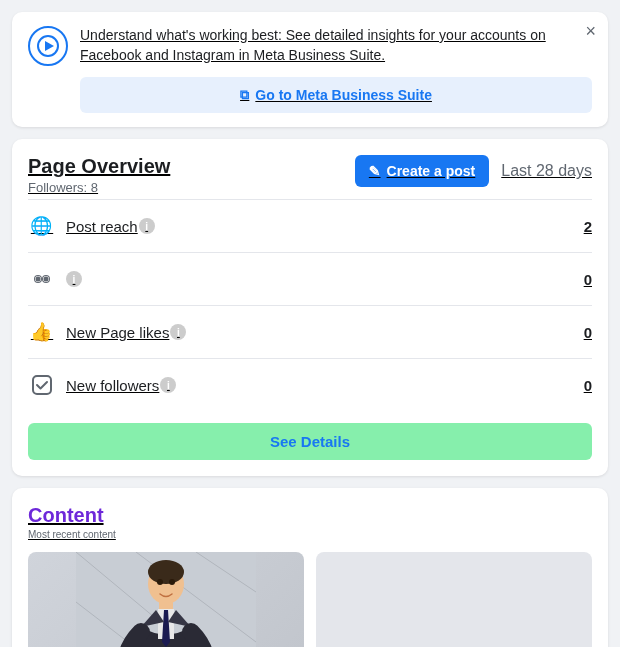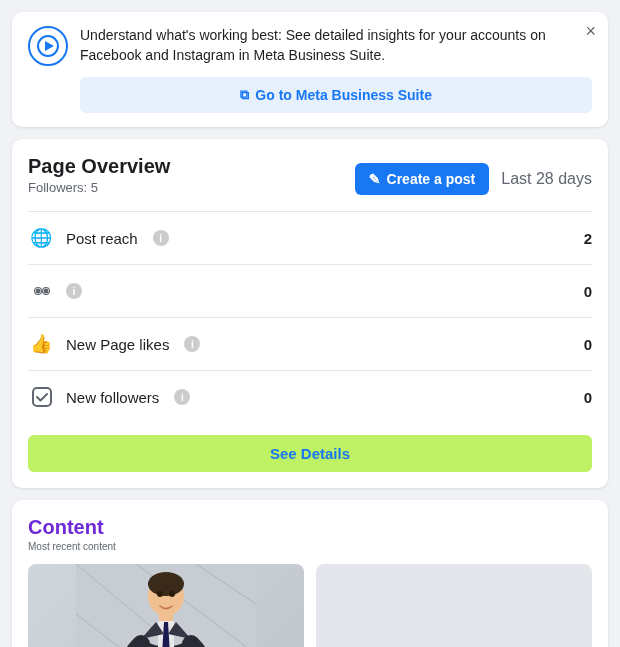--- a/index.html
+++ b/index.html
@@ -10,20 +10,21 @@
       min-height: 647px;
       padding: 12px;
     }
 
     .card {
       background: #fff;
       border-radius: 10px;
       padding: 16px;
       margin-bottom: 12px;
       box-shadow: 0 1px 3px rgba(0,0,0,0.1);
+      text-decoration: underline;
     }
 
     
     .banner-card {
       display: flex;
       align-items: flex-start;
       gap: 12px;
       position: relative;
       padding: 14px 16px;
     }
@@ -75,23 +76,23 @@
       font-size: 14px;
       font-weight: 600;
       cursor: pointer;
       width: 100%;
       margin-top: 12px;
     }
 
     
     .overview-header {
       display: flex;
-      align-items: flex-end;
+      align-items: flex-start;
       justify-content: space-between;
-      margin-bottom: 16px;
+      margin-bottom: 4px;
     }
 
     .overview-title {
       font-size: 20px;
       font-weight: 700;
       color: #1c1e21;
     }
 
     .overview-subtitle {
       font-size: 13px;
@@ -149,21 +150,21 @@
       font-size: 18px;
       color: #606770;
       flex-shrink: 0;
     }
 
     .metric-label {
       font-size: 15px;
       color: #1c1e21;
       display: flex;
       align-items: center;
-      gap: 15px;
+      gap: 1px;
     }
 
     .info-icon {
       display: inline-flex;
       align-items: center;
       justify-content: center;
       width: 16px;
       height: 16px;
       border-radius: 50%;
       background: #ccc;
@@ -174,21 +175,21 @@
     }
 
     .metric-value {
       font-size: 15px;
       font-weight: 600;
       color: #1c1e21;
     }
 
     .see-details-btn {
       width: 100%;
-      background: #bef264;
+      background: #86efac;
       color: #1877f2;
       border: none;
       border-radius: 6px;
       padding: 10px;
       font-size: 15px;
       font-weight: 600;
       cursor: pointer;
       margin-top: 12px;
     }
 
@@ -248,21 +249,21 @@
       <span>Go to Meta Business Suite</span>
     </button>
   </div>
   <button class="close-btn">×</button>
 </div>
 
 <div class="card">
   <div class="overview-header">
     <div>
       <div class="overview-title">Page Overview</div>
-      <div class="overview-subtitle">Followers: 5</div>
+      <div class="overview-subtitle">Followers: 8</div>
     </div>
     <div class="overview-header-right">
       <button class="create-post-btn">
         <span>✎</span>
         <span>Create a post</span>
       </button>
       <span class="date-range">Last 28 days</span>
     </div>
   </div>
 

